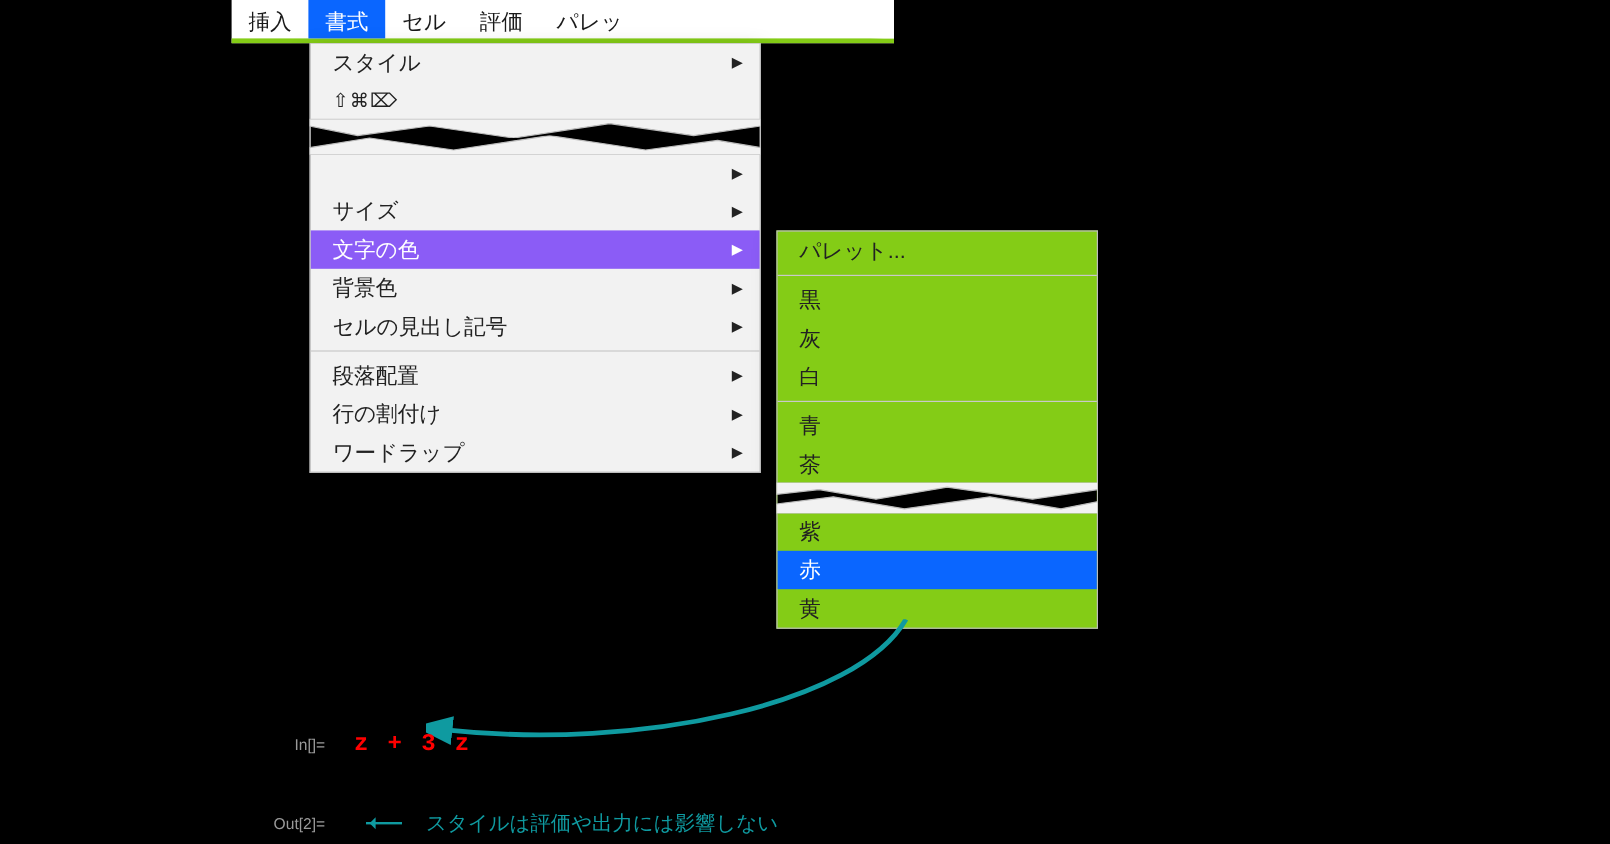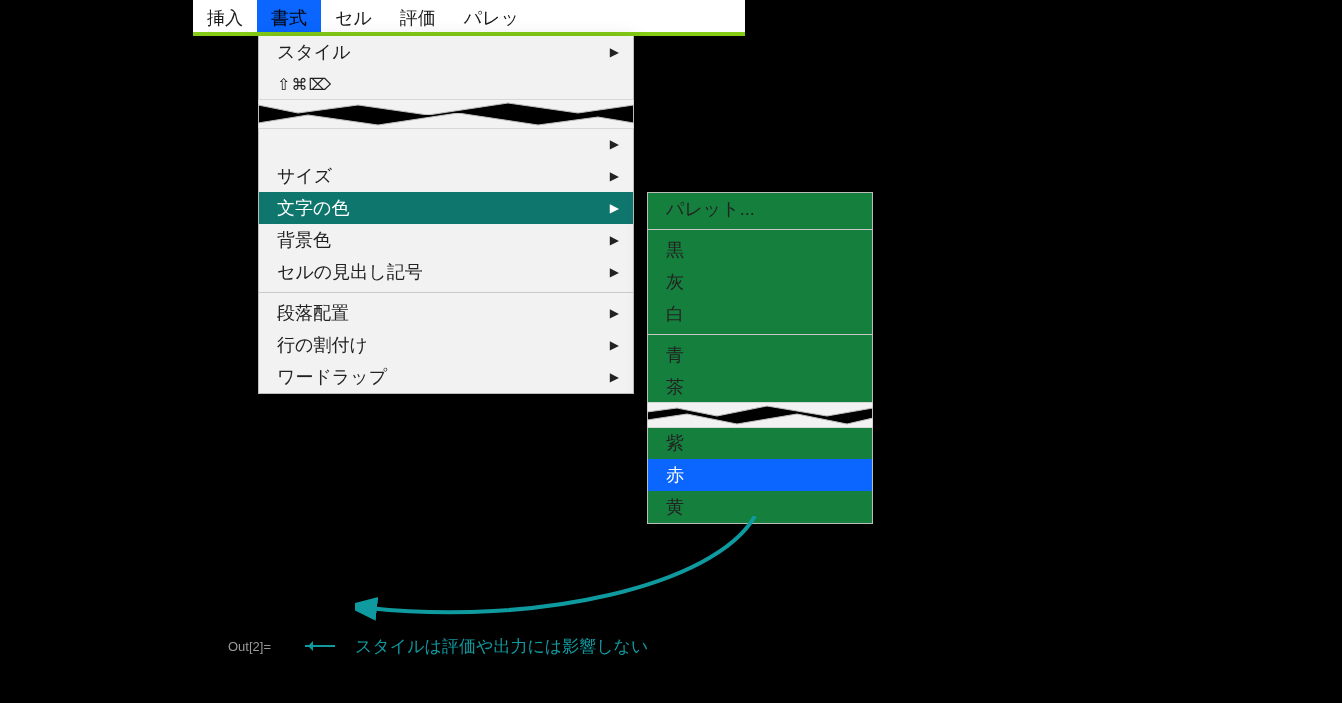--- a/index.html
+++ b/index.html
@@ -33,21 +33,21 @@
     border-bottom: 4px solid #84cc16;
     width: 552px;
   }
   .menubar .item {
     padding: 6px 14px 6px 14px;
     line-height: 24px;
     white-space: nowrap;
   }
   .menubar .item.active {
     background: #0a66ff;
-    color: #000000;
+    color: #ffffff;
   }
   .menubar .edge-fade {
     width: 20px;
     background: linear-gradient(90deg, rgba(255,255,255,0), #fff 60%);
     position: absolute;
     right: 0; top:0; bottom:0;
   }
 
   
   .dropdown {
@@ -63,21 +63,21 @@
     color: #222;
   }
   .dropdown .row {
     display: flex;
     align-items: center;
     height: 32px;
     padding: 0 14px 0 18px;
     position: relative;
   }
   .dropdown .row.highlighted {
-    background: #0f766e;
+    background: #8b5cf6;
     color: #fff;
   }
   .dropdown .label { flex: 1; }
   .dropdown .shortcut {
     font-size: 16px;
     color: #222;
     letter-spacing: 1px;
   }
   .dropdown .arrow {
     font-size: 12px;
@@ -98,22 +98,22 @@
   }
   .tear svg { position:absolute; left:-1px; width: calc(100% + 2px); }
   .tear .top { top: -1px; height: 16px; }
   .tear .bot { bottom: -1px; height: 16px; }
 
   
   .submenu {
     position: absolute;
     left: 492px;
     top: 192px;
-    width: 226px;
-    background: #15803d;
+    width: 268px;
+    background: #84cc16;
     border: 1px solid #bcbcbc;
     box-shadow: 0 6px 18px rgba(0,0,0,0.25);
     font-size: 18px;
     color: #222;
   }
   .submenu .row {
     display:flex; align-items:center;
     height: 32px;
     padding: 0 14px 0 18px;
   }
@@ -290,20 +290,24 @@
   <svg class="curve-arrow" viewBox="0 0 410 110">
     <defs>
       <marker id="arrhead" markerWidth="10" markerHeight="10" refX="2" refY="3" orient="auto">
         <path d="M0,0 L0,6 L8,3 z" fill="#0f9aa0"></path>
       </marker>
     </defs>
     <path d="M400,0 C360,70 180,110 14,92" stroke="#0f9aa0" stroke-width="4" fill="none" marker-end="url(#arrhead)"></path>
   </svg>
 
   <div class="nb">
+    <div class="nb-row">
+      <div class="nb-label">In[]=</div>
+      <div class="nb-in">z + 3 z</div>
+    </div>
     <div class="nb-row" style="margin-top:26px;">
       <div class="nb-label">Out[2]=</div>
       <div class="nb-note">
         <span class="arrow-left"></span>
         <span>スタイルは評価や出力には影響しない</span>
       </div>
     </div>
   </div>
 
 </div>

